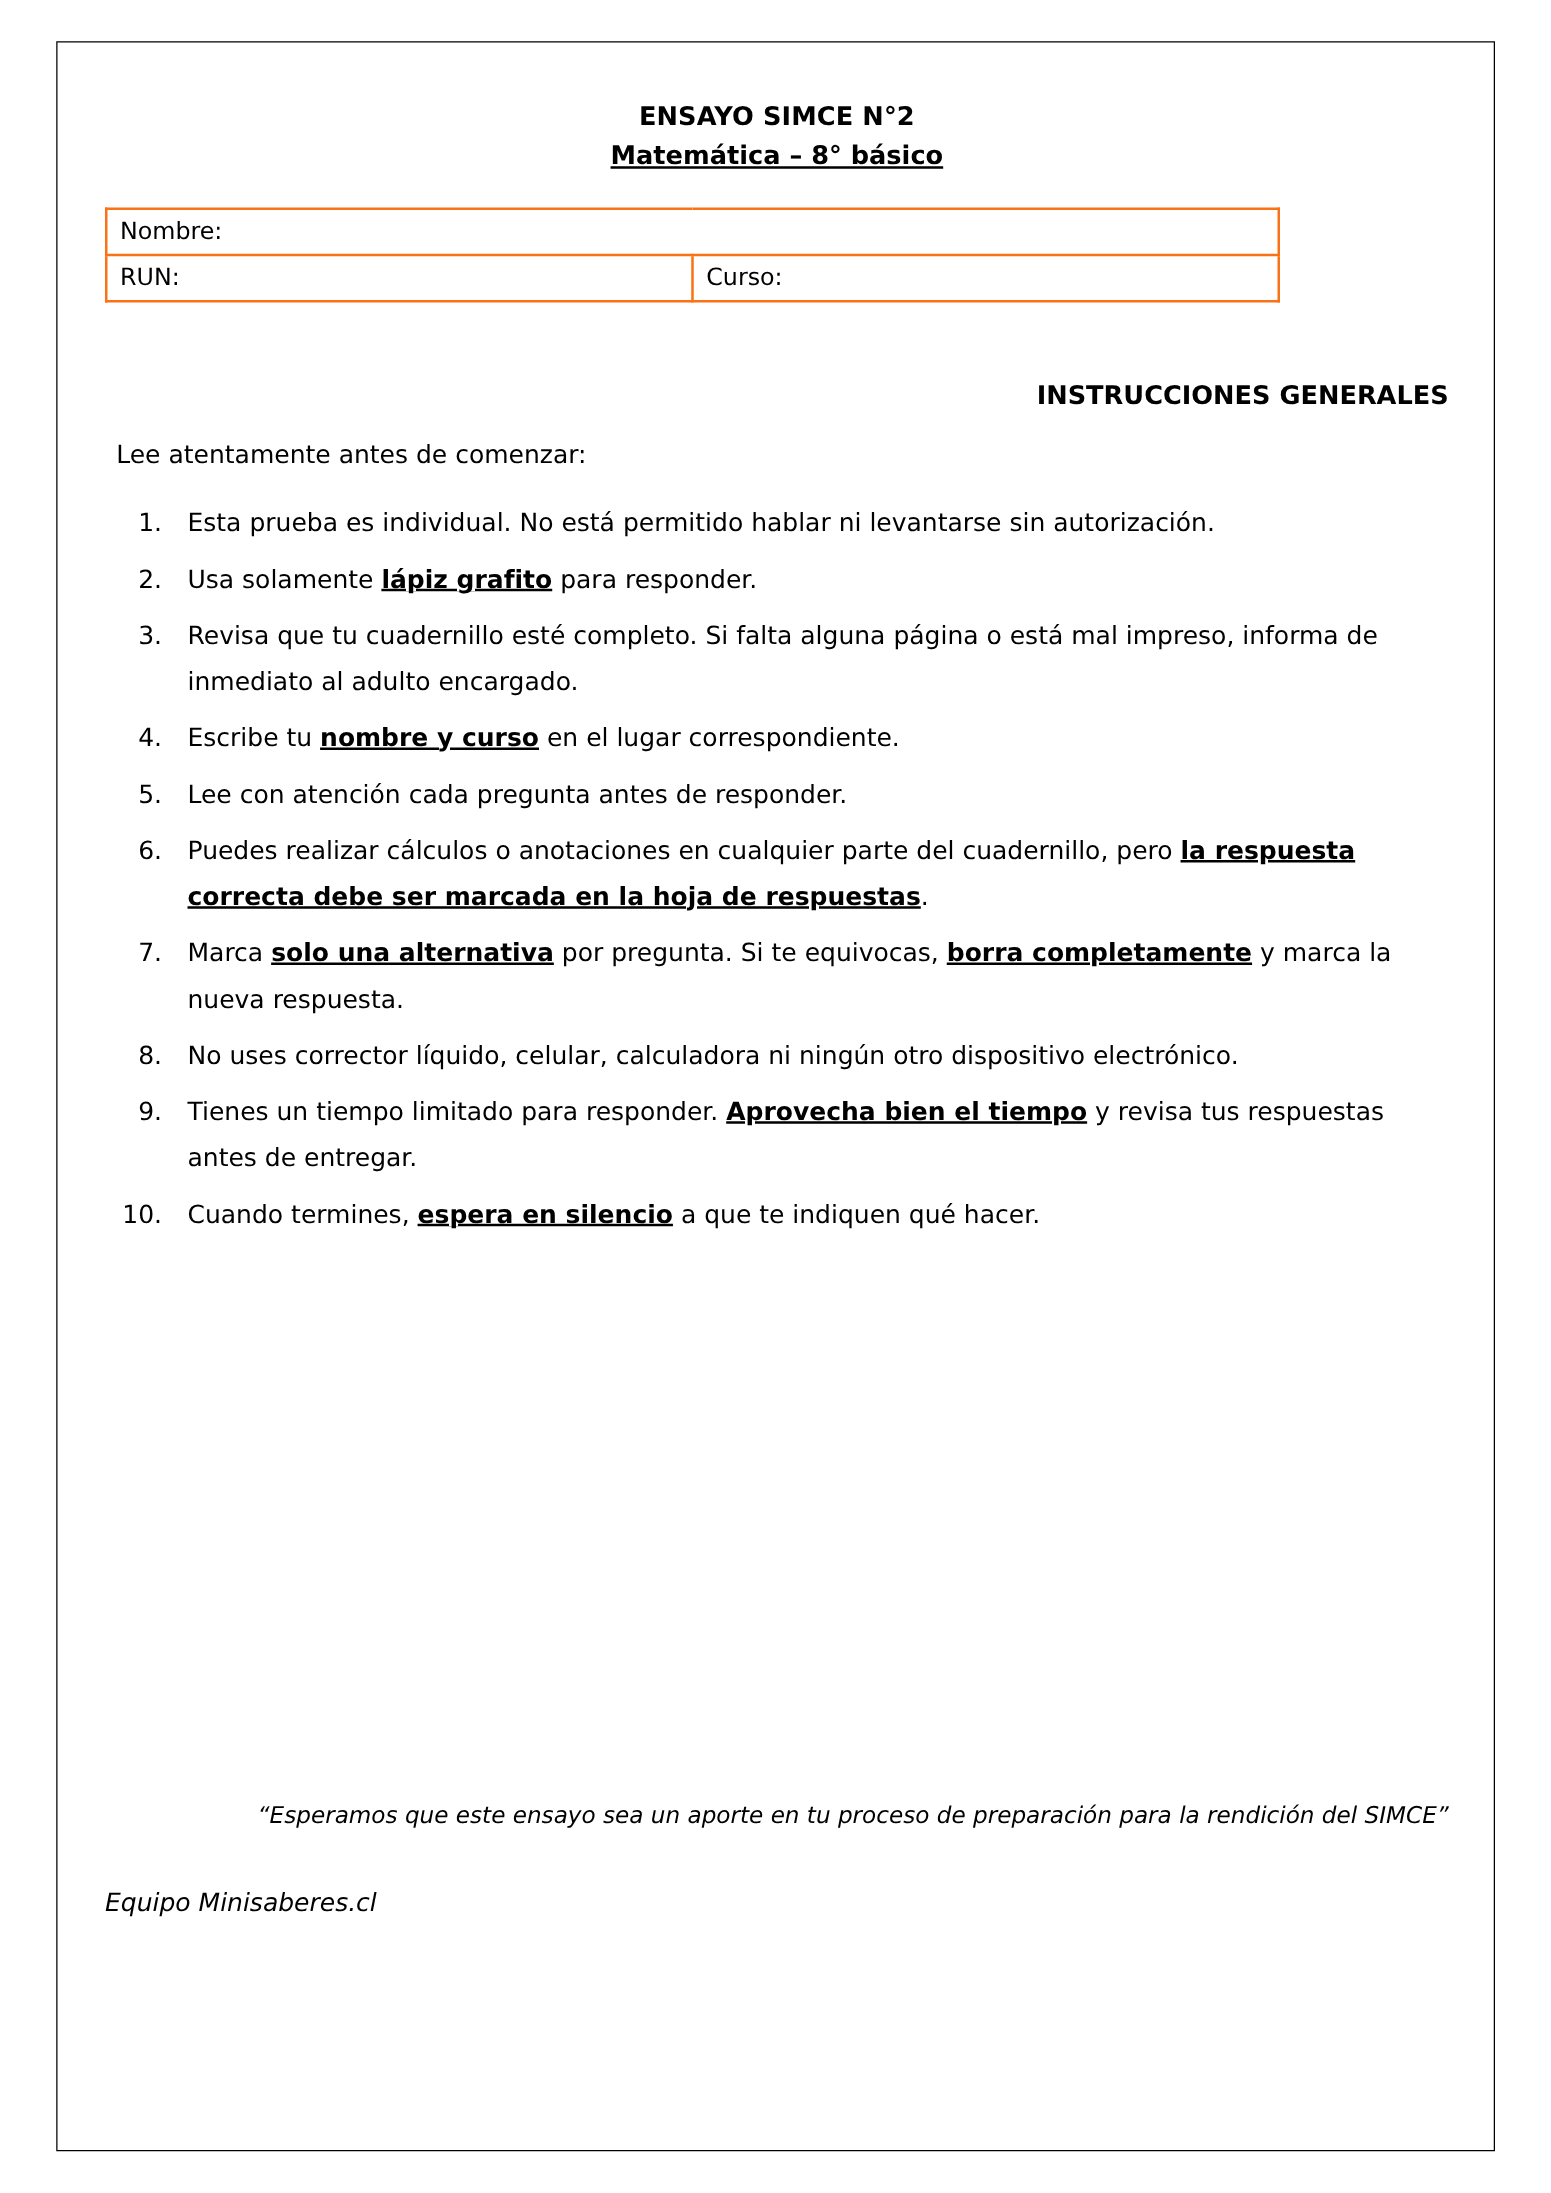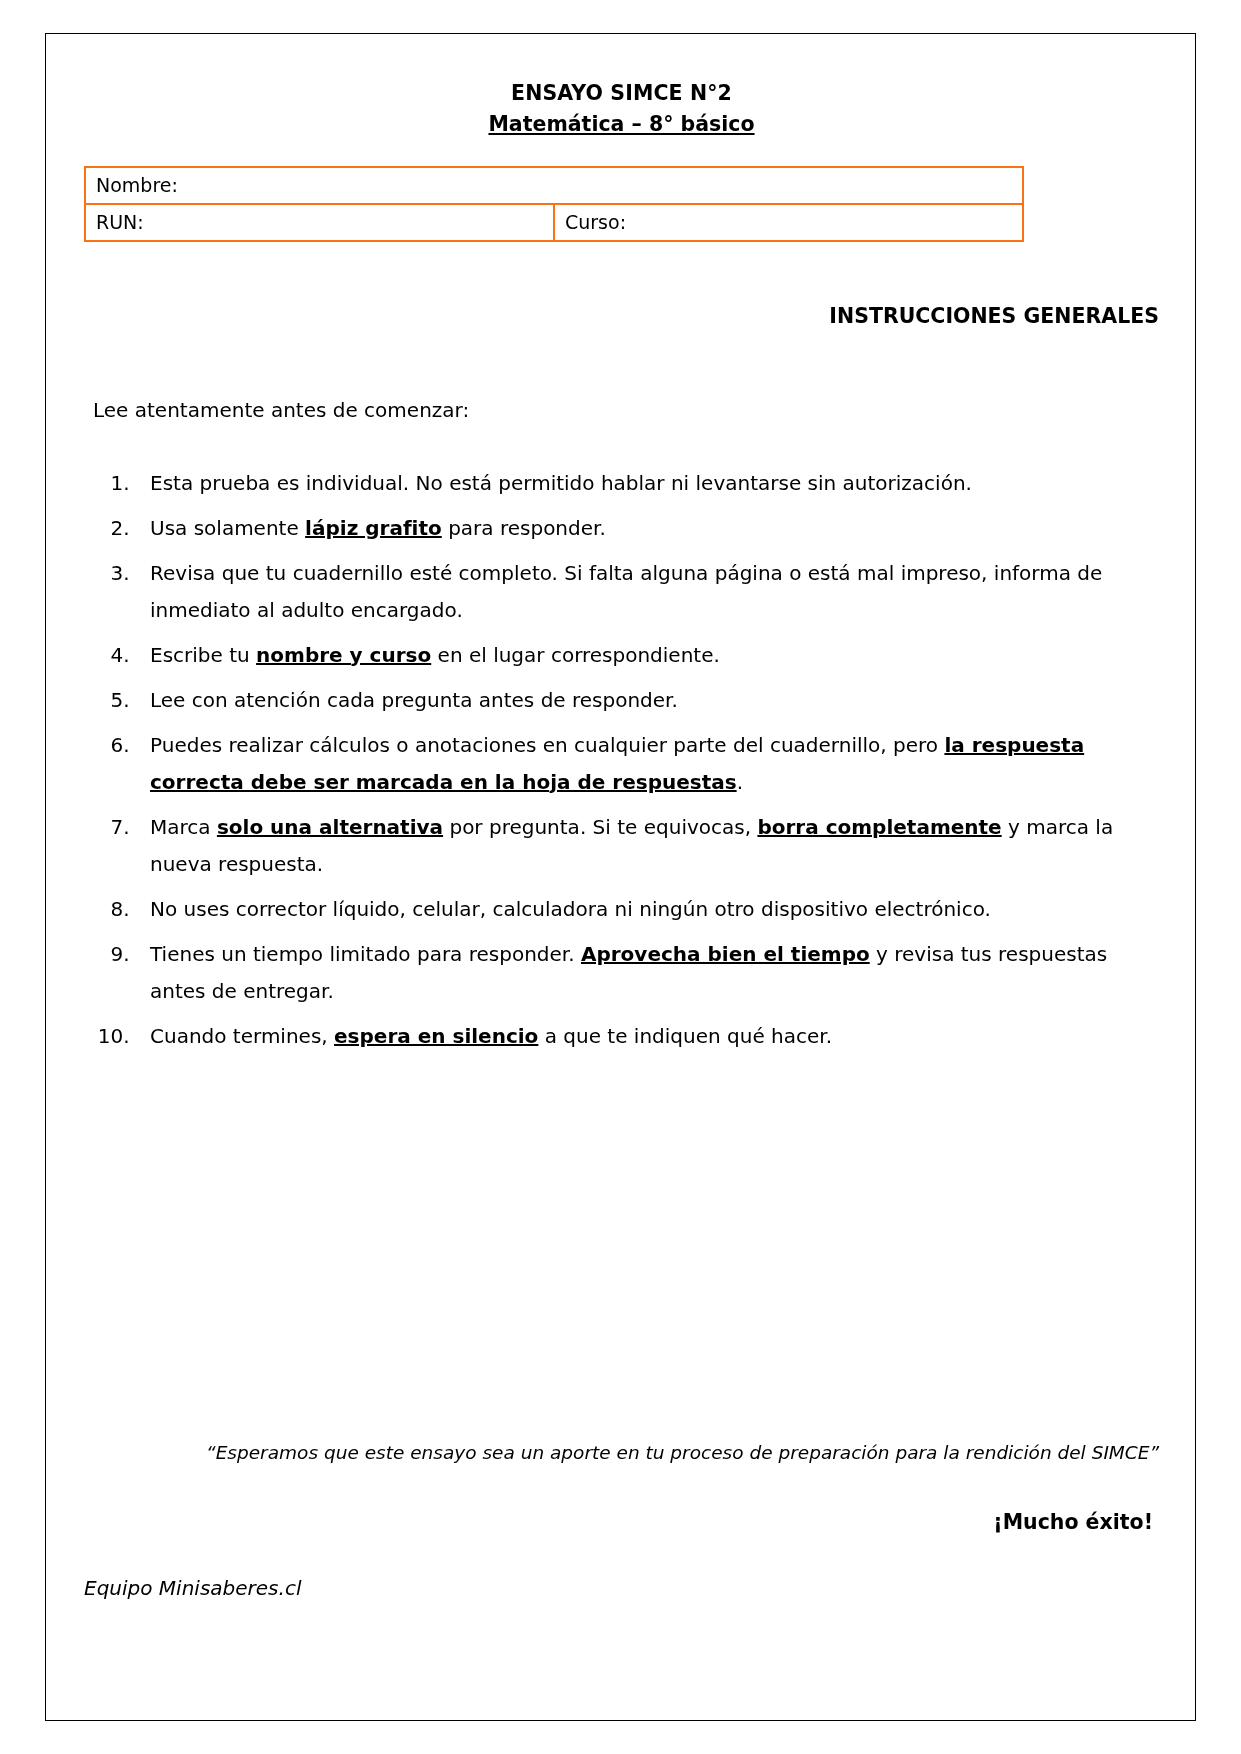--- a/index.html
+++ b/index.html
@@ -69,26 +69,26 @@
   }
   .section-heading {
     text-align: right;
     font-size: 20.5px;
     font-weight: bold;
     margin-top: 62px;
     margin-bottom: 0;
   }
   .lead {
     font-size: 20px;
-    margin-top: 68px;
+    margin-top: 21px;
     margin-left: 9px;
     line-height: 1.45;
   }
   ol.instructions {
-    margin: 40px 0 0 0;
+    margin: 22px 0 0 0;
     padding-left: 52px;
     font-size: 20px;
     line-height: 1.85;
   }
   ol.instructions li {
     margin-bottom: 8px;
     padding-left: 14px;
   }
   ol.instructions li b {
     font-weight: bold;
@@ -156,16 +156,15 @@
         <li value="6"><span>Puedes realizar cálculos o anotaciones en cualquier parte del cuadernillo, pero </span><b>la respuesta correcta debe ser marcada en la hoja de respuestas</b><span>.</span></li>
         <li value="7"><span>Marca </span><b>solo una alternativa</b><span> por pregunta. Si te equivocas, </span><b>borra completamente</b><span> y marca la nueva respuesta.</span></li>
         <li value="8"><span>No uses corrector líquido, celular, calculadora ni ningún otro dispositivo electrónico.</span></li>
         <li value="9"><span>Tienes un tiempo limitado para responder. </span><b>Aprovecha bien el tiempo</b><span> y revisa tus respuestas antes de entregar.</span></li>
         <li value="10"><span>Cuando termines, </span><b>espera en silencio</b><span> a que te indiquen qué hacer.</span></li>
       </ol>
   </div>
 
   <div class="footer-block">
     <div class="quote">“Esperamos que este ensayo sea un aporte en tu proceso de preparación para la rendición del SIMCE”</div>
-    <div class="success">¡Mucho éxito!</div>
     <div class="team">Equipo Minisaberes.cl</div>
   </div>
 </div>
 
 </body></html>

